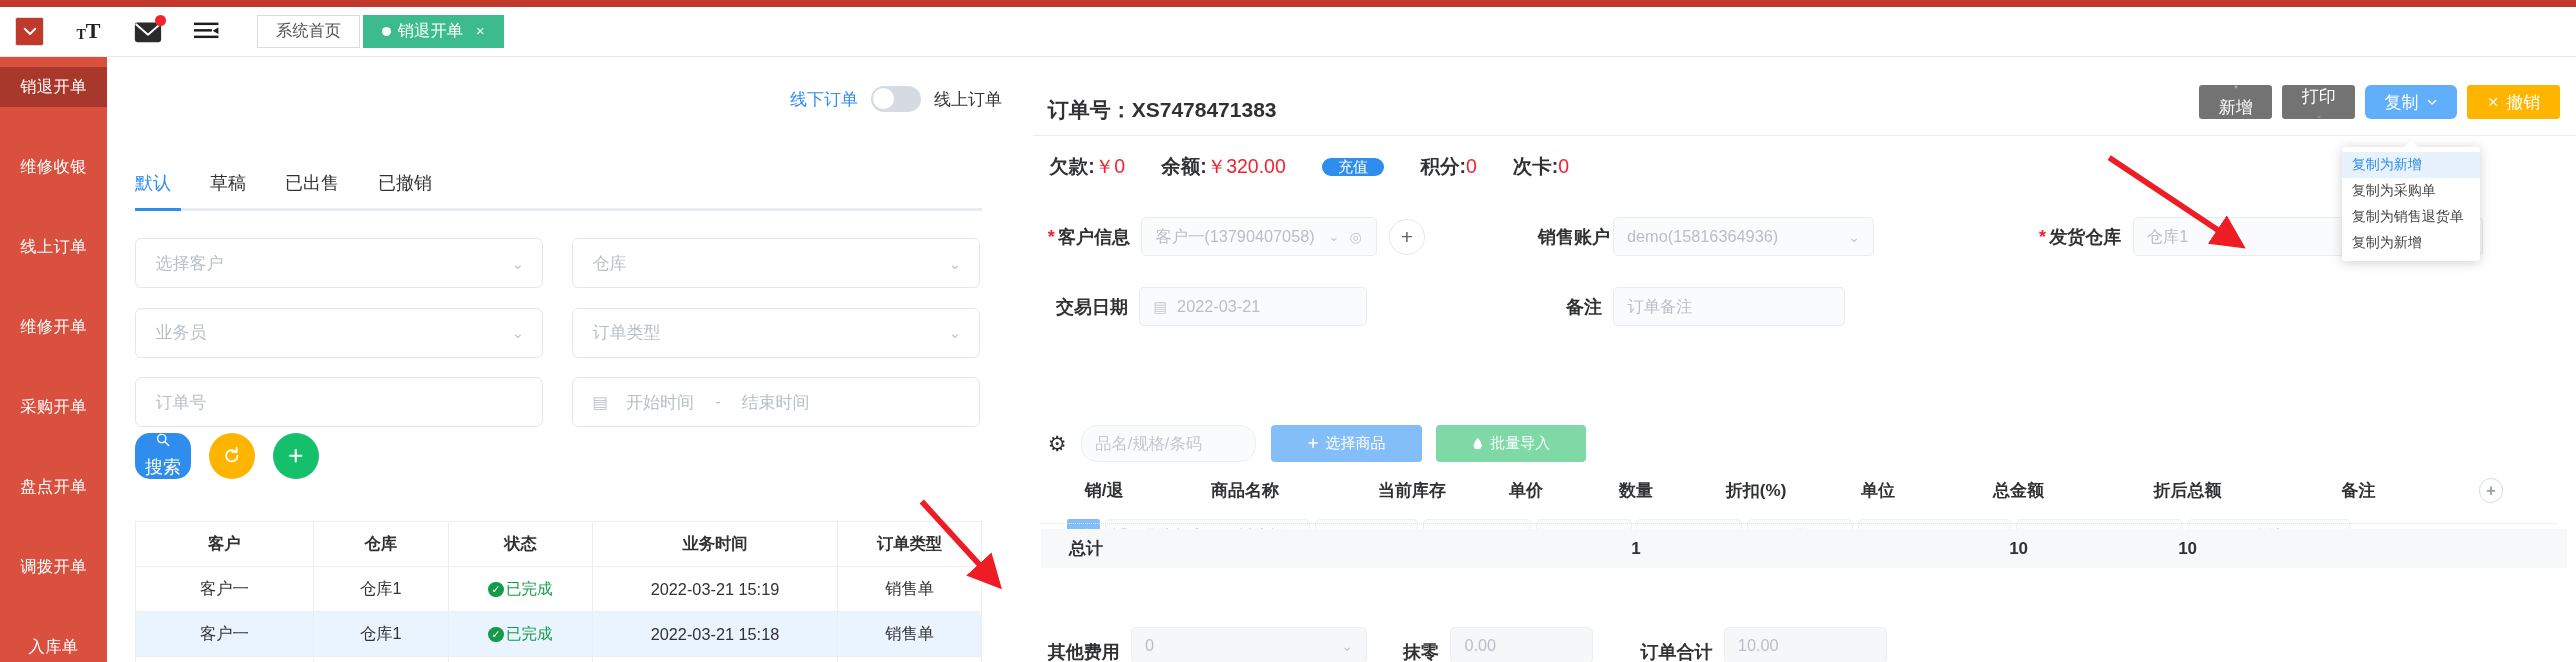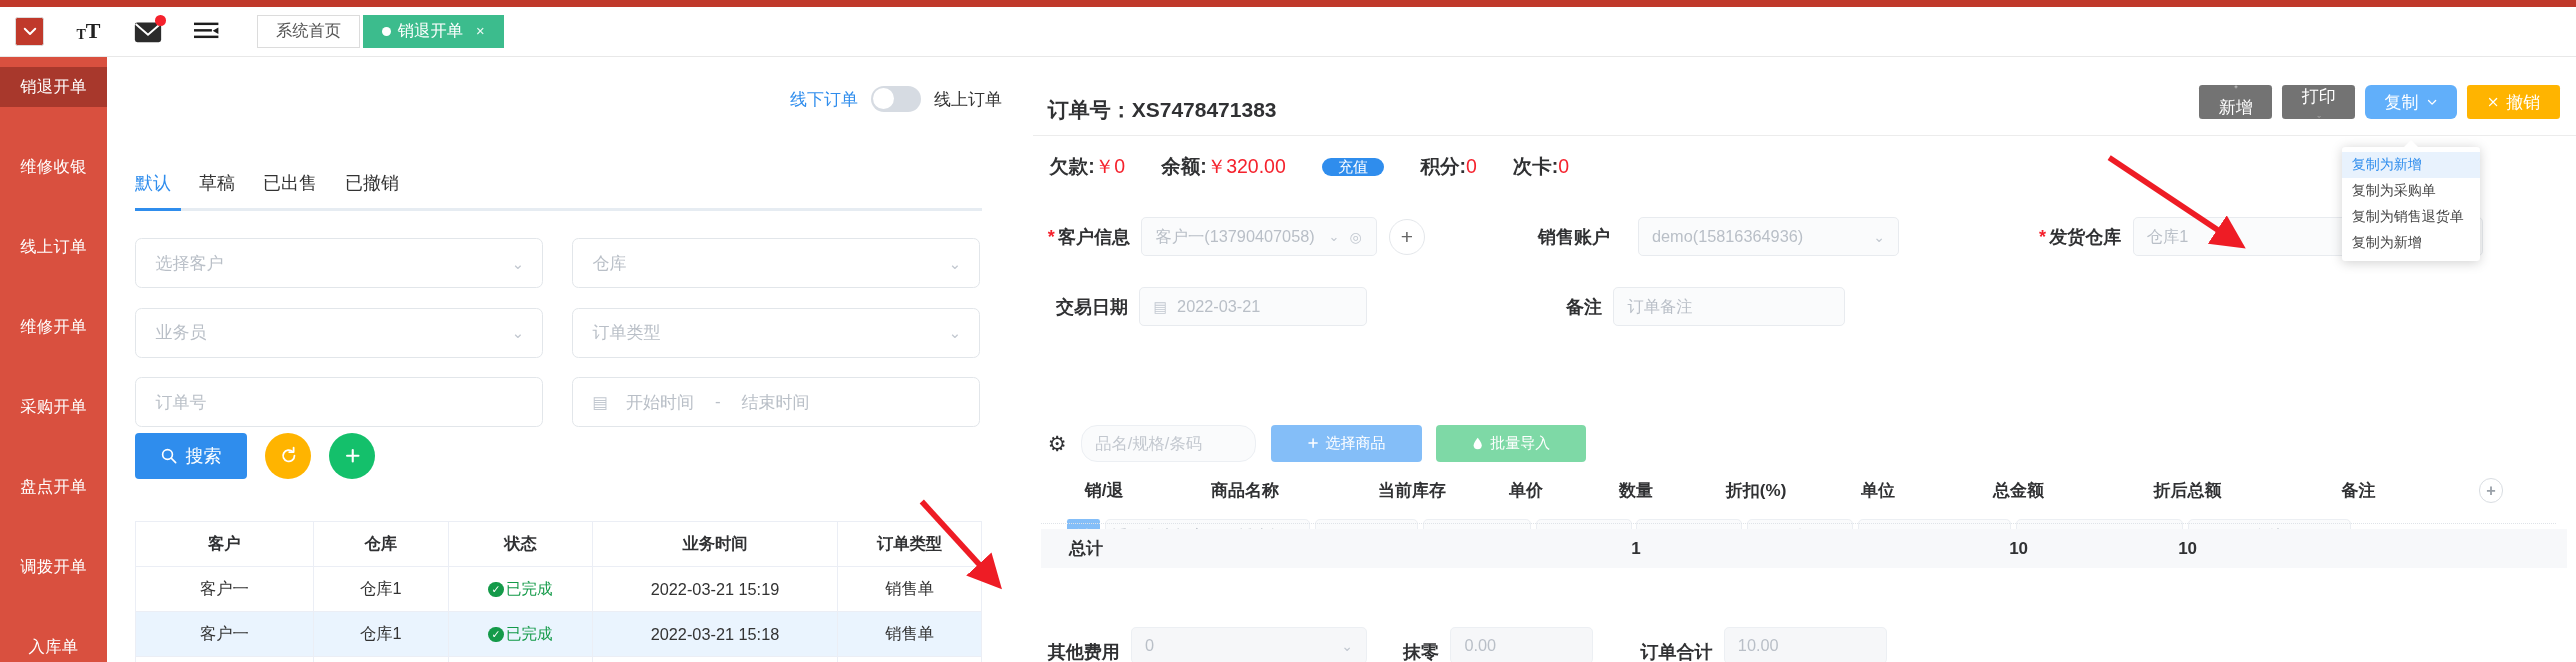--- a/index.html
+++ b/index.html
@@ -63,41 +63,42 @@
     position:absolute; top:29px; right:31px; display:flex; align-items:center; gap:13px;
     font-size:17px;
   }
   .online-row .lbl-on { color:#2f8ded; }
   .online-row .lbl-off { color:#333; }
   .switch {
     width:50px; height:26px; border-radius:13px; background:#d6dbe2; position:relative; cursor:pointer;
   }
   .switch .knob { position:absolute; top:2.4px; left:2.4px; width:21px; height:21px; border-radius:50%; background:#fff; }
 
-  .ltabs { position:absolute; top:114px; left:28px; display:flex; gap:28px; }
+  .ltabs { position:absolute; top:114px; left:28px; display:flex; gap:39px; }
   .ltab { font-size:18px; color:#333; cursor:pointer; padding-bottom:8.1px; }
   .ltab.active { color:#2f8ded; }
   .ltabs-underline { position:absolute; top:151px; left:28px; width:847px; height:3.3px; background:#e6ecf2; }
   .ltabs-underline .on { width:46px; height:3.3px; background:#2f8ded; }
 
   .filters { position:absolute; top:181px; left:28px; width:845px; }
   .frow { display:flex; gap:29px; margin-bottom:19.5px; }
   .fld {
     flex:1; height:50px; border:0.8px solid #e2e6ea; border-radius:6.5px; background:#fff;
     display:flex; align-items:center; padding:0 19.5px; font-size:17px; color:#b9bfc7; position:relative;
   }
   .fld .chev { position:absolute; right:18px; color:#c2c8d0; font-size:14.7px; }
   .fld .cal { margin-right:18px; color:#c2c8d0; font-size:16.3px; }
   .fld .dash { margin:0 21px; color:#b9bfc7; }
 
   .fbtns { position:absolute; top:376px; left:28px; display:flex; align-items:center; gap:18px; }
   .btn-search {
-    height:46px; padding:0 26px; background:#2f8ded; color:#fff; border:none; border-radius:4px;
+    height:46px; padding:0 10px; background:#2f8ded; color:#fff; border:none; border-radius:15px;
     font-size:18px; display:flex; align-items:center; gap:8.1px; cursor:pointer;
     font-family:"Liberation Sans", sans-serif;
+    flex-direction:column;
   }
   .circ { width:46px; height:46px; border-radius:50%; display:flex; align-items:center; justify-content:center;
           color:#fff; font-size:21px; cursor:pointer; border:none; }
   .circ.amber { background:#FFB400; }
   .circ.green { background:#14C06B; }
 
   
   .ltable { position:absolute; top:464px; left:28px; width:847px; font-size:16.3px; }
   .ltable table { border-collapse:collapse; width:100%; table-layout:fixed; }
   .ltable th, .ltable td {
@@ -469,21 +470,21 @@
       <div class="finput" style="width:236px; margin-left:11.4px;">
         <span>客户一(13790407058)</span>
         <span style="position:absolute;right:37px;color:#c2c8d0;font-size:13px;">⌄</span>
         <span style="position:absolute;right:14.7px;color:#c2c8d0;font-size:14px;">◎</span>
       </div>
       <div class="plusbtn" style="margin-left:11.4px;">+</div>
     </div>
 
     <div class="formrow" style="top:160px; left:505px;">
       <span class="flabel">销售账户</span>
-      <div class="finput" style="width:261px; margin-left:28px;">
+      <div class="finput" style="width:261px; margin-left:3px;">
         <span>demo(15816364936)</span>
         <span class="chev">⌄</span>
       </div>
     </div>
 
     <div class="formrow" style="top:160px; left:1006px;">
       <span class="flabel req">发货仓库</span>
       <div class="finput" style="width:350px; margin-left:11.4px;">
         <span>仓库1</span>
         <span class="chev">⌄</span>

